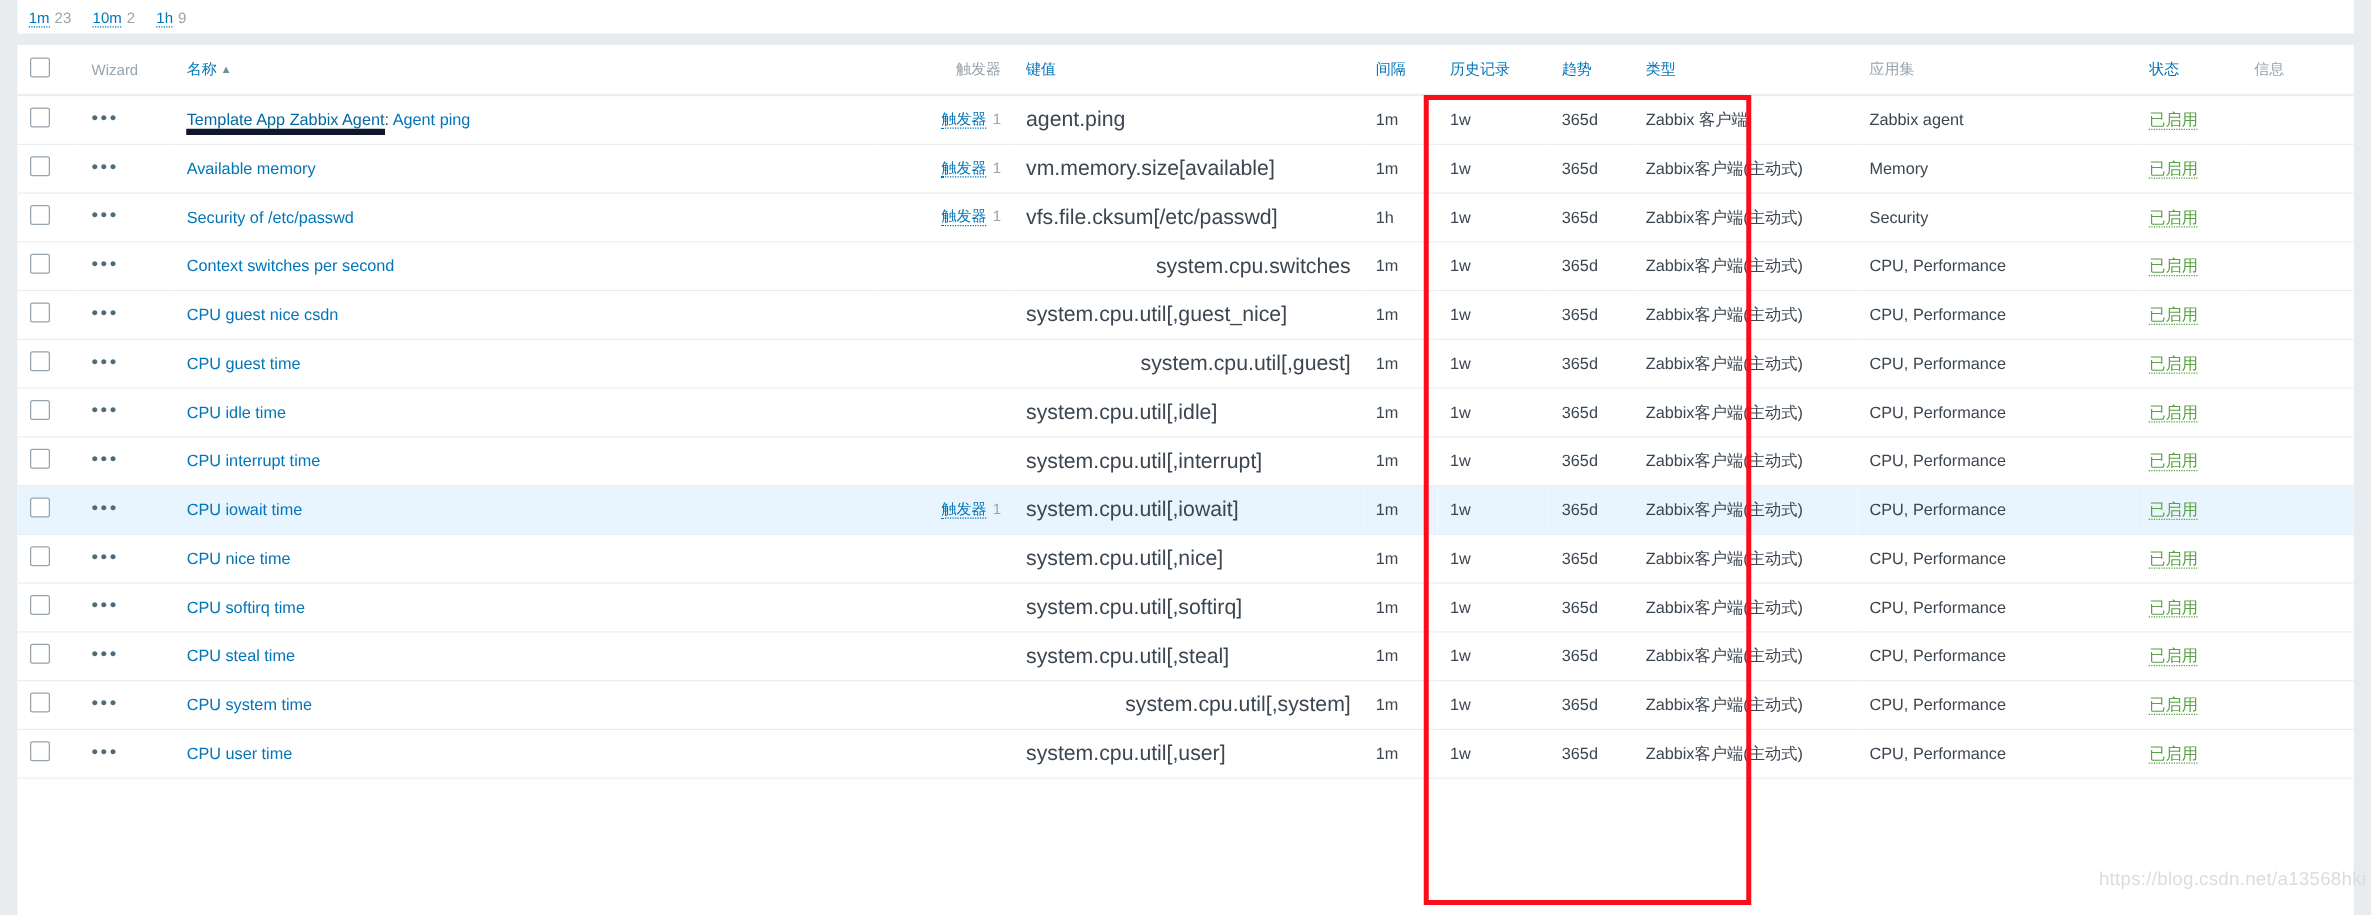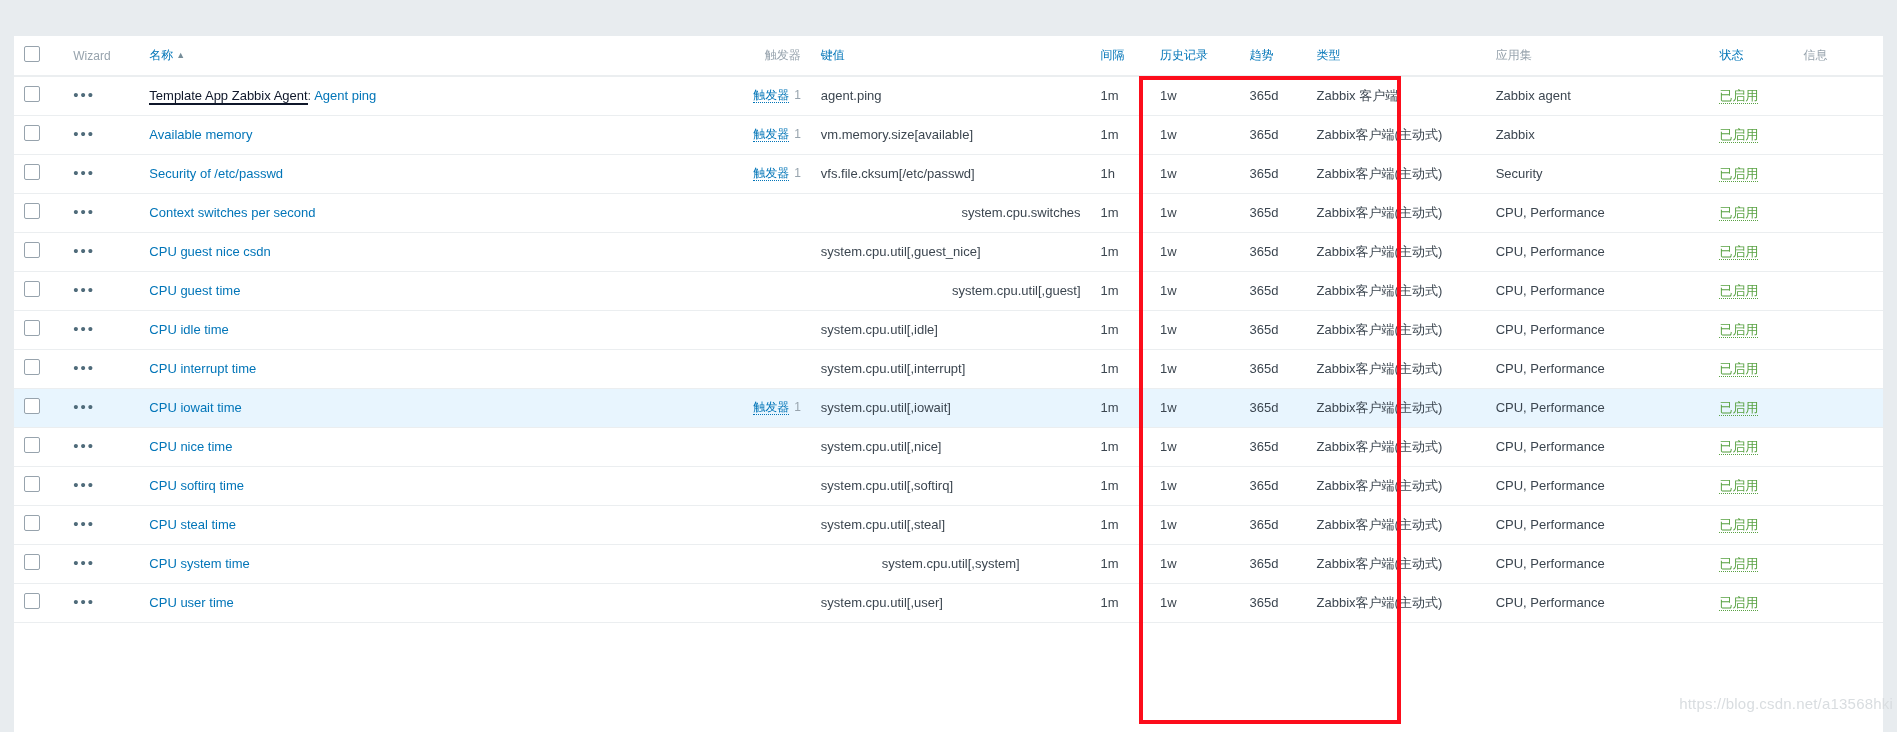--- a/index.html
+++ b/index.html
@@ -105,34 +105,34 @@
     position: relative; top: -1px;
   }
   
   a.item-link, .item-link {
     color: #0275b8;
     text-decoration: none;
     cursor: pointer;
     font-size: 13px;
   }
   .tpl-prefix {
-    color: #0f172a;
-    border-bottom: 2px solid #0f172a;
+    color: #0369a1;
+    border-bottom: 5px solid #0f172a;
     cursor: pointer;
     font-size: 13px;
   }
   .colon { color: #3c4650; font-size: 13px; }
   .trig-link {
     color: #0275b8;
     border-bottom: 1px dotted #0275b8;
     cursor: pointer;
     font-size: 12px;
   }
   .trig-count { color: #97a3ad; margin-left: 5px; font-size: 12px; }
-  .key-txt { color: #3c4650; font-size: 13px; }
+  .key-txt { color: #3c4650; font-size: 17px; }
   .num-txt { color: #3c4650; font-size: 13px; }
   .type-txt { color: #3c4650; font-size: 13px; }
   .app-txt { color: #3c4650; font-size: 13px; }
   .status-enabled {
     color: #59a243;
     border-bottom: 1px dotted #59a243;
     cursor: pointer;
     font-size: 13px;
   }
 
@@ -176,20 +176,27 @@
   }
 </style>
 </head>
 <body>
 
 <div id="root">
 
   <div class="left-gutter"></div>
   <div class="right-gutter"></div>
 
+  <div class="subfilter-bar">
+    <div id="subfilter-groups" style="display:flex;align-items:center;">
+        <span class="sf-group"><span class="sf-link">1m</span><span class="sf-count">23</span></span>
+        <span class="sf-group"><span class="sf-link">10m</span><span class="sf-count">2</span></span>
+        <span class="sf-group"><span class="sf-link">1h</span><span class="sf-count">9</span></span>
+      </div>
+  </div>
   <div class="top-gutter"></div>
 
   <div class="table-wrap">
     <table class="list">
       <colgroup>
         <col class="c-chk">
           <col class="c-wiz">
           <col class="c-name">
           <col class="c-trig">
         <col class="c-key">
@@ -259,21 +266,21 @@
           <tr>
             <td><span class="cbox"></span></td>
             <td><span class="dots">•••</span></td>
             <td><span class="item-link">Available memory</span></td>
             <td style="text-align: right;"><span class="trig-link">触发器</span><span class="trig-count">1</span></td>
             <td style="text-align: left;"><span class="key-txt">vm.memory.size[available]</span></td>
             <td style="text-align: left;"><span class="num-txt">1m</span></td>
             <td style="text-align: left;"><span class="num-txt">1w</span></td>
             <td style="text-align: left;"><span class="num-txt">365d</span></td>
             <td style="text-align: left;"><span class="type-txt">Zabbix客户端(主动式)</span></td>
-            <td style="text-align: left;"><span class="app-txt">Zabbix</span></td>
+            <td style="text-align: left;"><span class="app-txt">Memory</span></td>
             <td><span class="status-enabled">已启用</span></td>
             <td><span></span></td>
           </tr>
           <tr>
             <td><span class="cbox"></span></td>
             <td><span class="dots">•••</span></td>
             <td><span class="item-link">Security of /etc/passwd</span></td>
             <td style="text-align: right;"><span class="trig-link">触发器</span><span class="trig-count">1</span></td>
             <td style="text-align: left;"><span class="key-txt">vfs.file.cksum[/etc/passwd]</span></td>
             <td style="text-align: left;"><span class="num-txt">1h</span></td>
@@ -408,21 +415,21 @@
             <td style="text-align: left;"><span class="type-txt">Zabbix客户端(主动式)</span></td>
             <td style="text-align: left;"><span class="app-txt">CPU, Performance</span></td>
             <td><span class="status-enabled">已启用</span></td>
             <td><span></span></td>
           </tr>
           <tr>
             <td><span class="cbox"></span></td>
             <td><span class="dots">•••</span></td>
             <td><span class="item-link">CPU system time</span></td>
             <td style="text-align: right;"></td>
-            <td style="text-align: center;"><span class="key-txt">system.cpu.util[,system]</span></td>
+            <td style="text-align: right;"><span class="key-txt">system.cpu.util[,system]</span></td>
             <td style="text-align: left;"><span class="num-txt">1m</span></td>
             <td style="text-align: left;"><span class="num-txt">1w</span></td>
             <td style="text-align: left;"><span class="num-txt">365d</span></td>
             <td style="text-align: left;"><span class="type-txt">Zabbix客户端(主动式)</span></td>
             <td style="text-align: left;"><span class="app-txt">CPU, Performance</span></td>
             <td><span class="status-enabled">已启用</span></td>
             <td><span></span></td>
           </tr>
           <tr>
             <td><span class="cbox"></span></td>

